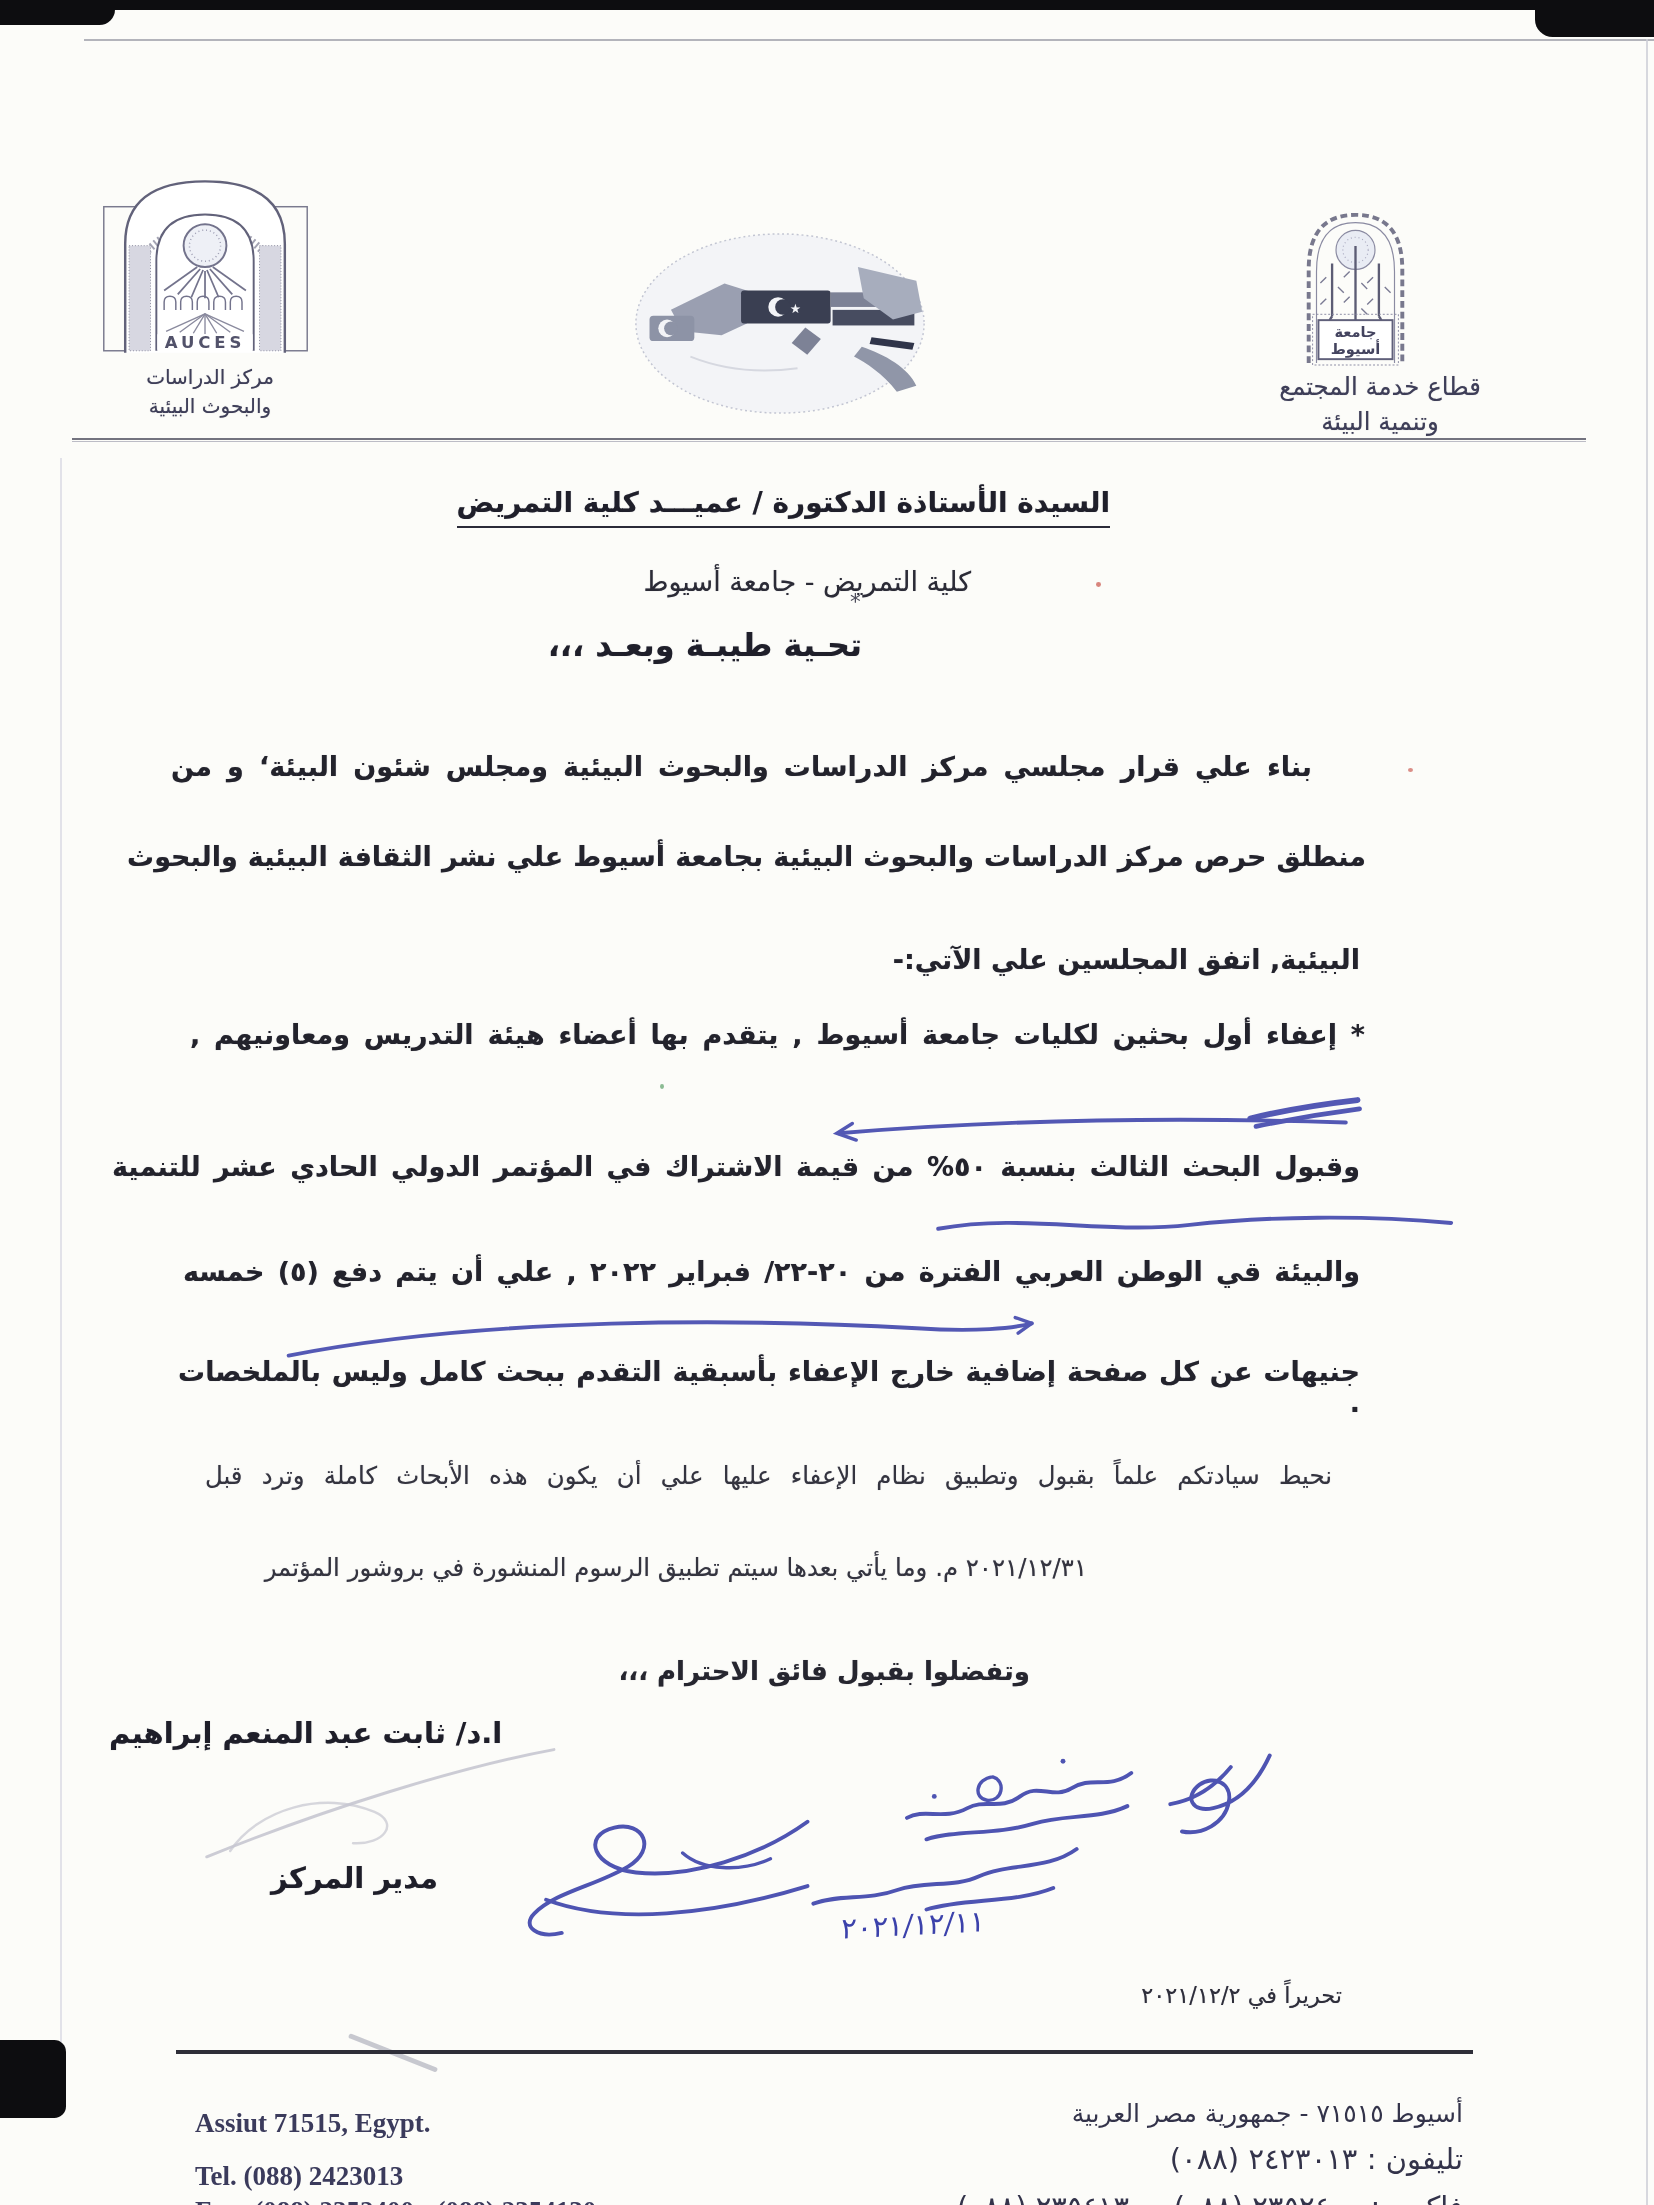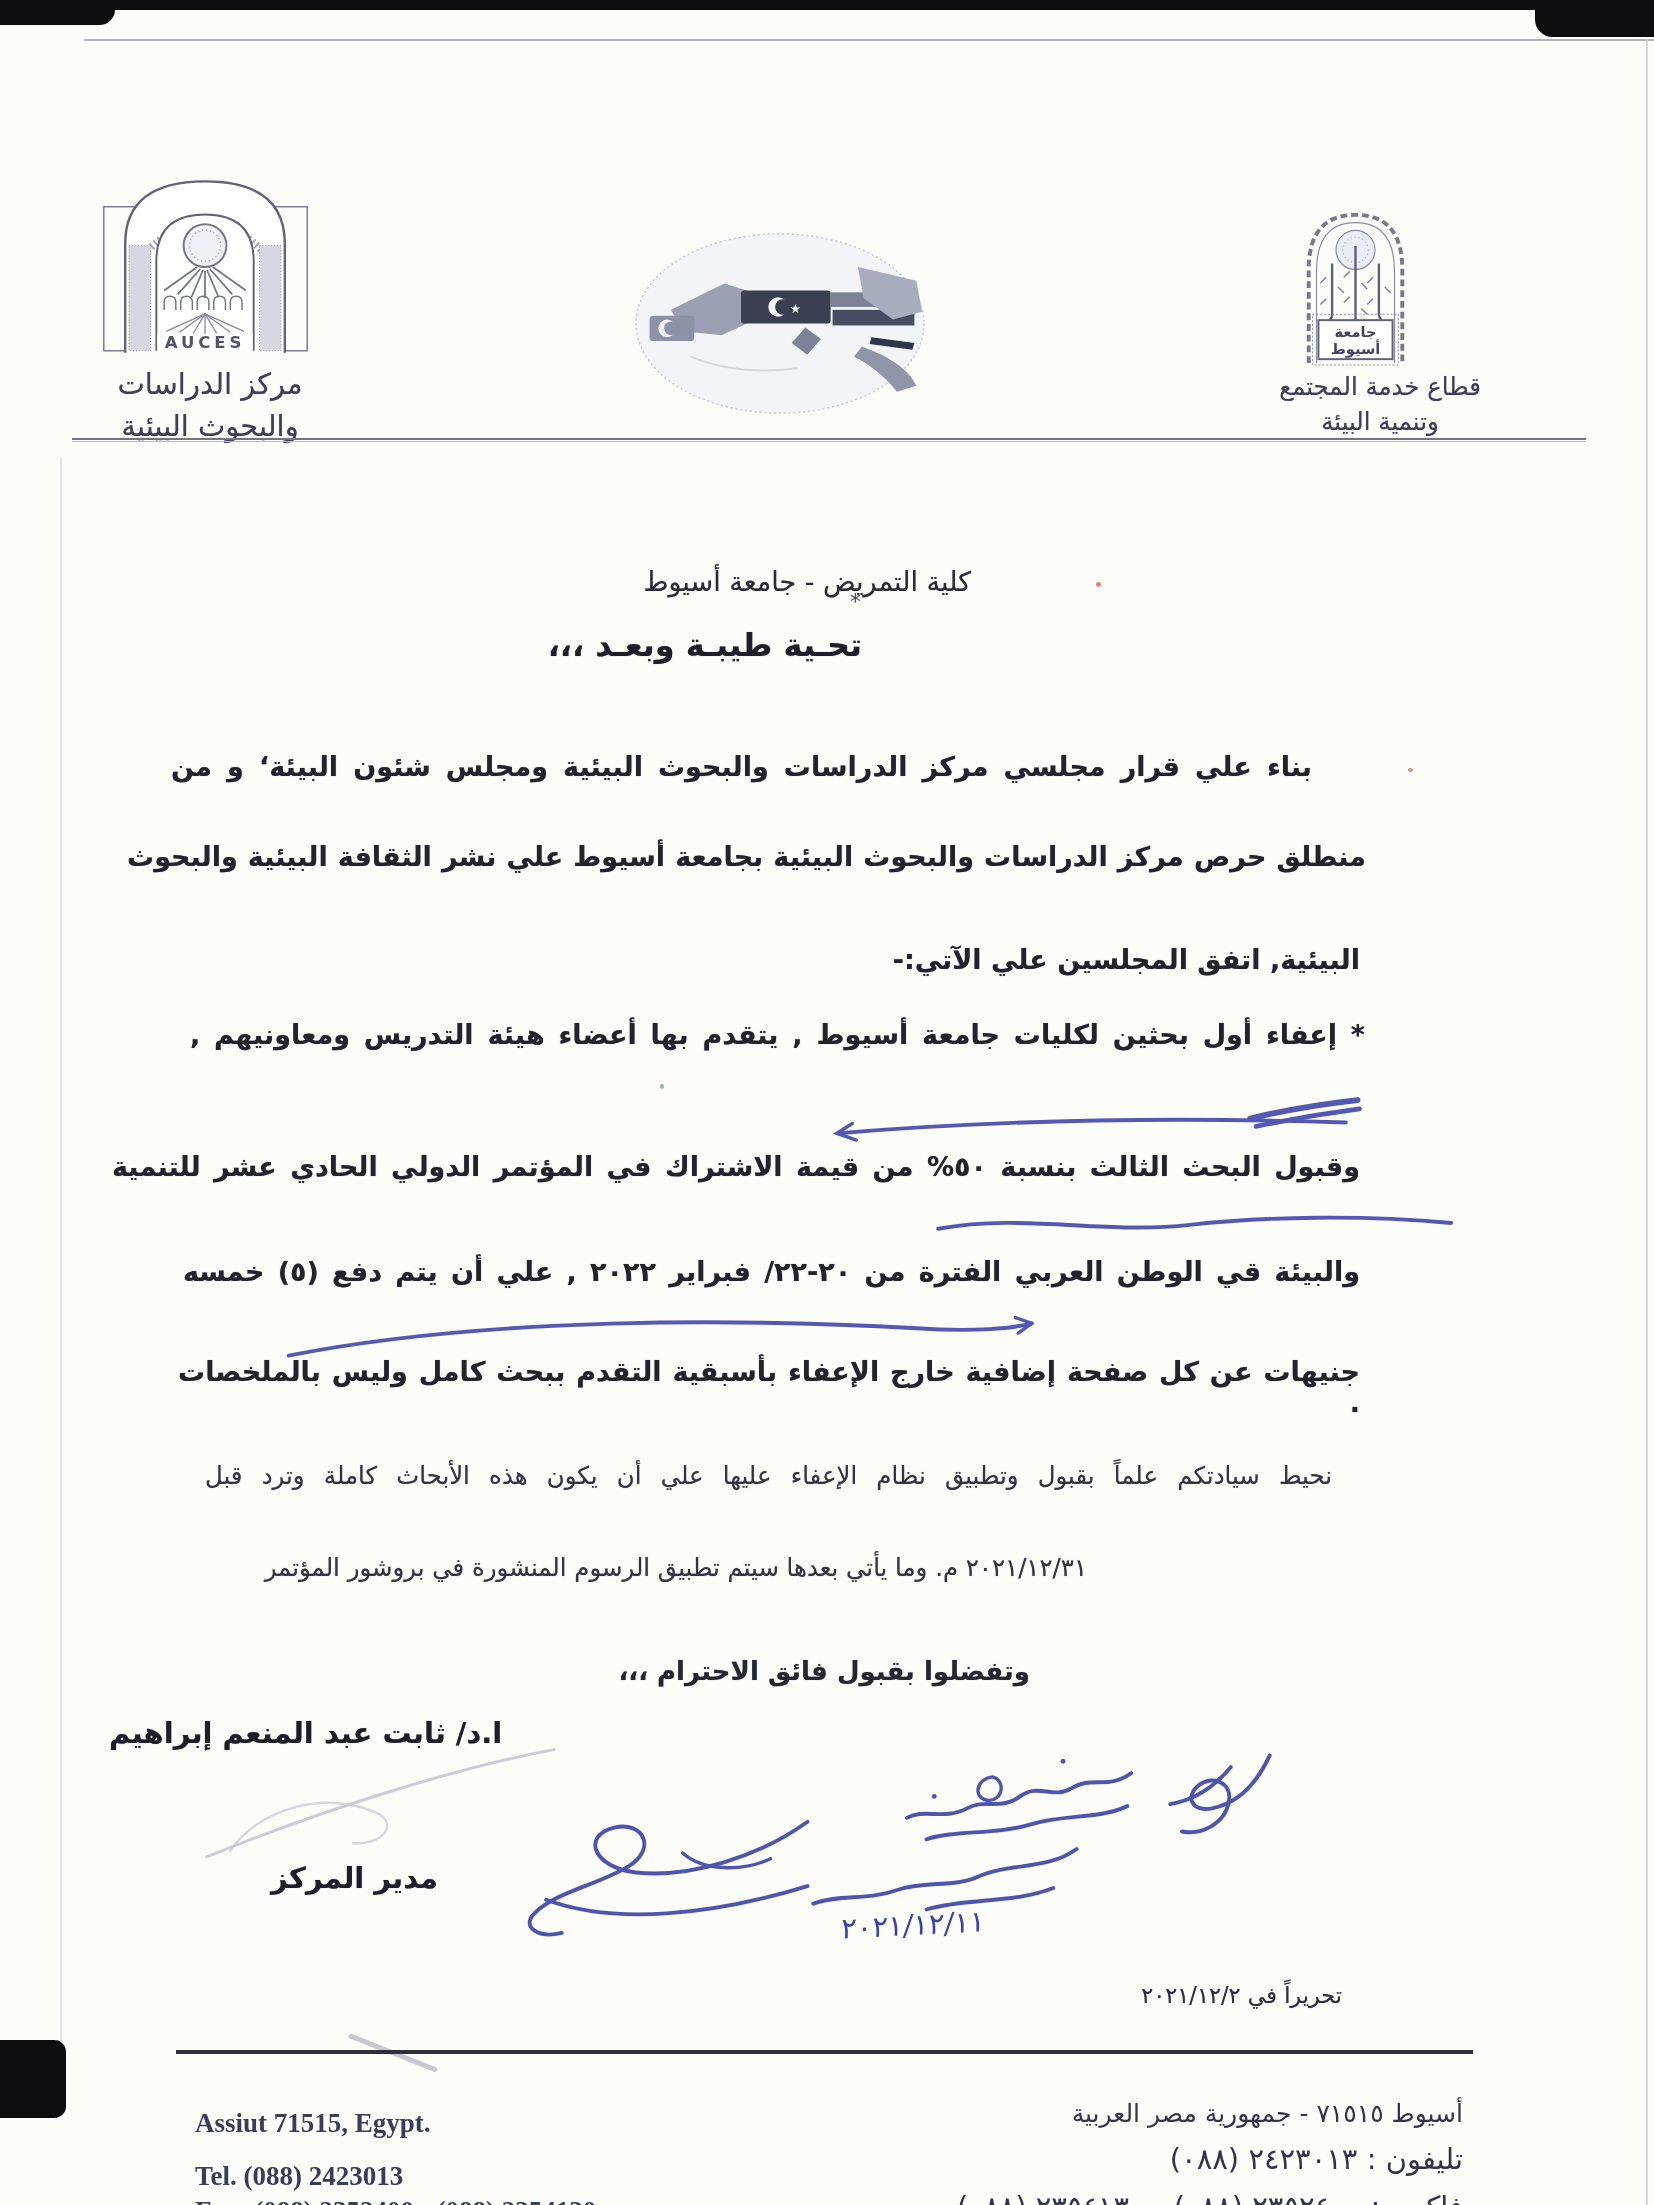--- a/index.html
+++ b/index.html
@@ -19,21 +19,21 @@
   .top-strip{top:0;left:0;width:100%;height:9.8px;background:#0d0d10;}
   .blob-tl{top:0;left:0;width:115px;height:25px;background:#0d0d10;border-radius:0 0 15.6px 0;}
   .blob-tr{top:0;left:1535px;width:119px;height:37px;background:#0d0d10;border-radius:0 0 0 17.6px;}
   .top-line{top:39px;left:84px;width:1570px;height:2px;background:#9b9ca6;opacity:.75;}
   .right-edge{top:39px;left:1646px;width:2px;height:2166px;background:#cdced7;opacity:.8;}
   .left-edge{top:458px;left:60px;width:2px;height:1599px;background:#e2e2e9;}
   .blob-bl{top:2040px;left:0;width:66px;height:78px;background:#0d0d10;border-radius:0 11.7px 11.7px 0;}
   .speck{border-radius:50%;}
 
   
-  .caption{font-size:29px;line-height:1.45;text-align:center;color:#3e3e58;}
+  .caption{font-size:20px;line-height:1.45;text-align:center;color:#3e3e58;}
   .hdr-rule{top:438px;left:72px;width:1514px;height:2px;background:#73737f;}
   .hdr-rule2{top:441px;left:72px;width:1514px;height:1px;background:#bcbcc6;}
 
   
   .recipient{top:486px;right:544px;font-size:28px;font-weight:bold;color:#1f1f2a;
              border-bottom:2px solid #2b2b38;padding-bottom:6.8px;letter-spacing:0.5px;}
   .recipient-org{top:566px;right:683px;font-size:27px;color:#2b2b36;text-align:right;}
   .star{top:589px;left:850px;font-size:21.5px;color:#4a4a58;}
   .greeting{top:626px;right:792px;font-size:32px;font-weight:bold;color:#1f1f2a;letter-spacing:1px;}
 
@@ -176,20 +176,21 @@
     </svg>
   </div>
   <div class="abs caption ar soft" style="top:369px;left:1258px;width:244px;font-size:24.4px;">
     <div>قطاع خدمة المجتمع</div>
     <div>وتنمية البيئة</div>
   </div>
 
   <div class="abs hdr-rule"></div>
   <div class="abs hdr-rule2"></div>
 
+  <div class="abs ar soft recipient">السيدة الأستاذة الدكتورة / عميـــد كلية التمريض</div>
   <div class="abs ar soft recipient-org">كلية التمريض - جامعة أسيوط</div>
   <div class="abs star">*</div>
   <div class="abs ar soft greeting">تحـية طيبـة وبعـد ،،،</div>
 
   <div class="abs ar soft body-line l1">بناء علي قرار مجلسي مركز الدراسات والبحوث البيئية ومجلس شئون البيئة‘ و من</div>
   <div class="abs ar soft body-line l2">منطلق حرص مركز الدراسات والبحوث البيئية بجامعة أسيوط علي نشر الثقافة البيئية والبحوث</div>
   <div class="abs ar soft body-line l3">البيئية, اتفق المجلسين علي الآتي:-</div>
   <div class="abs ar soft body-line l4">* إعفاء أول بحثين لكليات جامعة أسيوط , يتقدم بها أعضاء هيئة التدريس ومعاونيهم ,</div>
   <div class="abs ar soft body-line l5">وقبول البحث الثالث بنسبة ٥٠% من قيمة الاشتراك في المؤتمر الدولي الحادي عشر للتنمية</div>
   <div class="abs ar soft body-line l6">والبيئة قي الوطن العربي الفترة من ٢٠-٢٢/ فبراير ٢٠٢٢ , علي أن يتم دفع (٥) خمسه</div>

